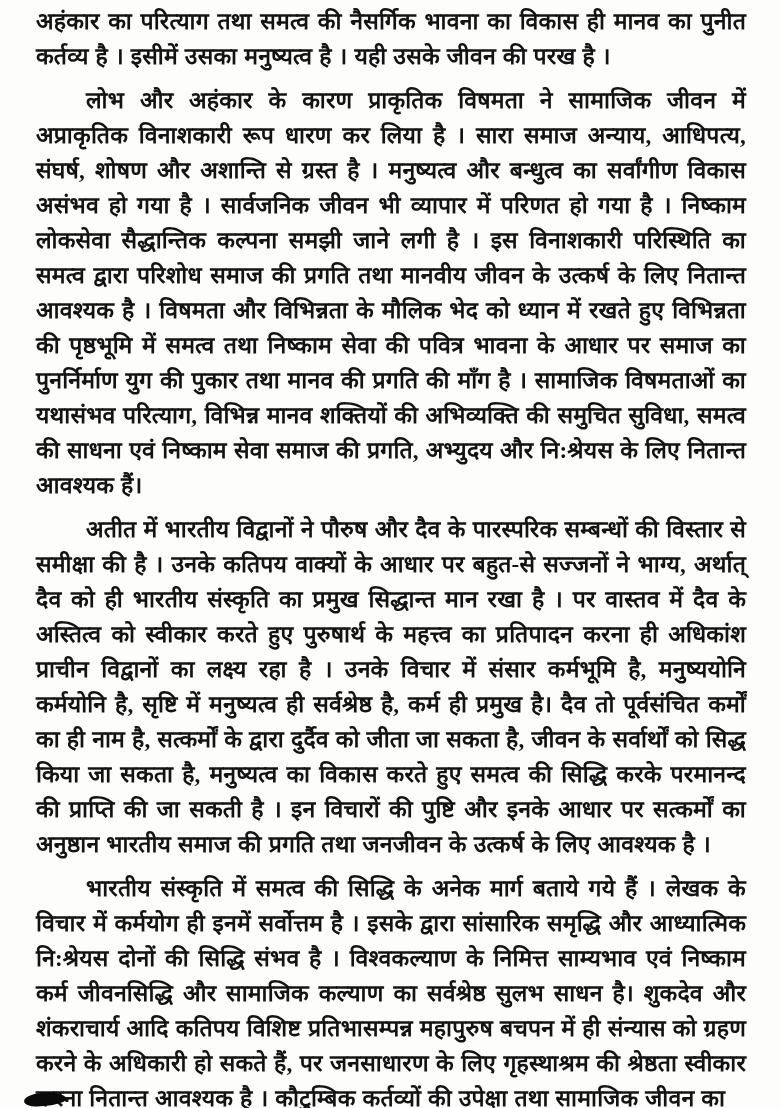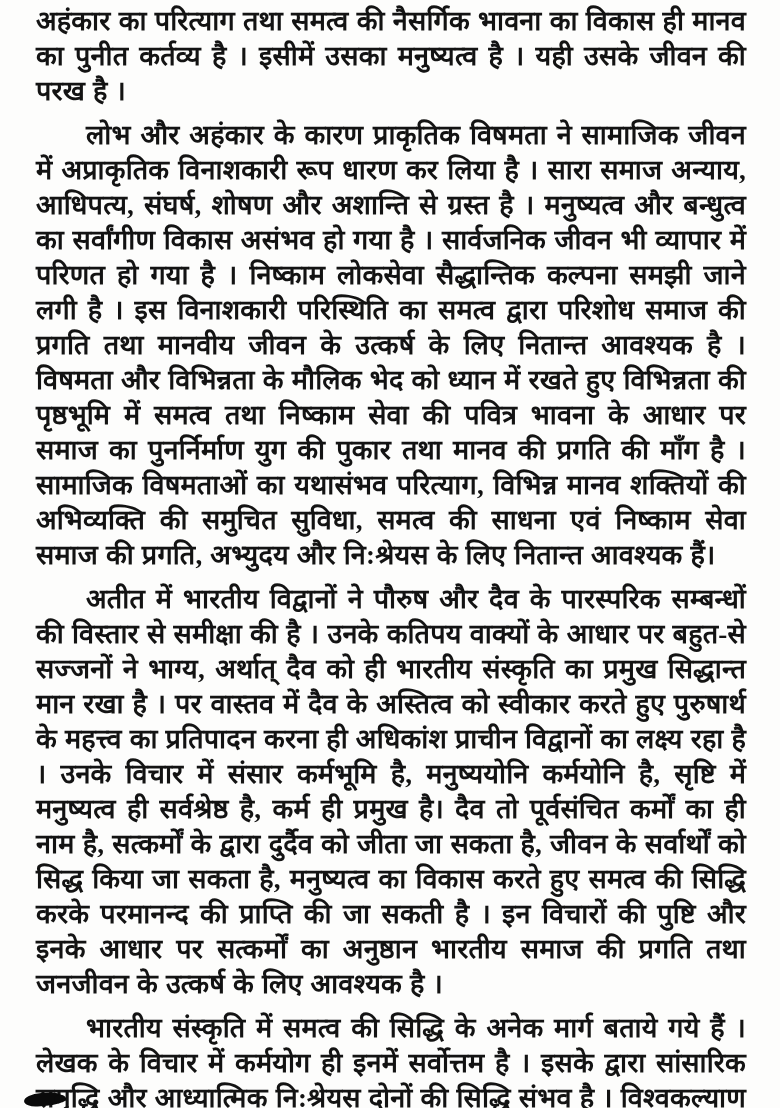--- a/index.html
+++ b/index.html
@@ -14,21 +14,21 @@
     margin: 0 auto;
     background: #fdfdfc;
     box-sizing: border-box;
     padding: 4px 34px 0 36px;
     overflow: hidden;
     font-family: "Liberation Serif", "DejaVu Serif", serif;
     color: #131313;
   }
   .para {
     margin: 0 0 9px 0;
-    font-size: 27px;
+    font-size: 23px;
     line-height: 35px;
     text-align: justify;
     font-weight: 600;
     letter-spacing: 0.2px;
     word-spacing: 1px;
   }
   .para.indent {
     text-indent: 50px;
   }
   .ink-mark {

